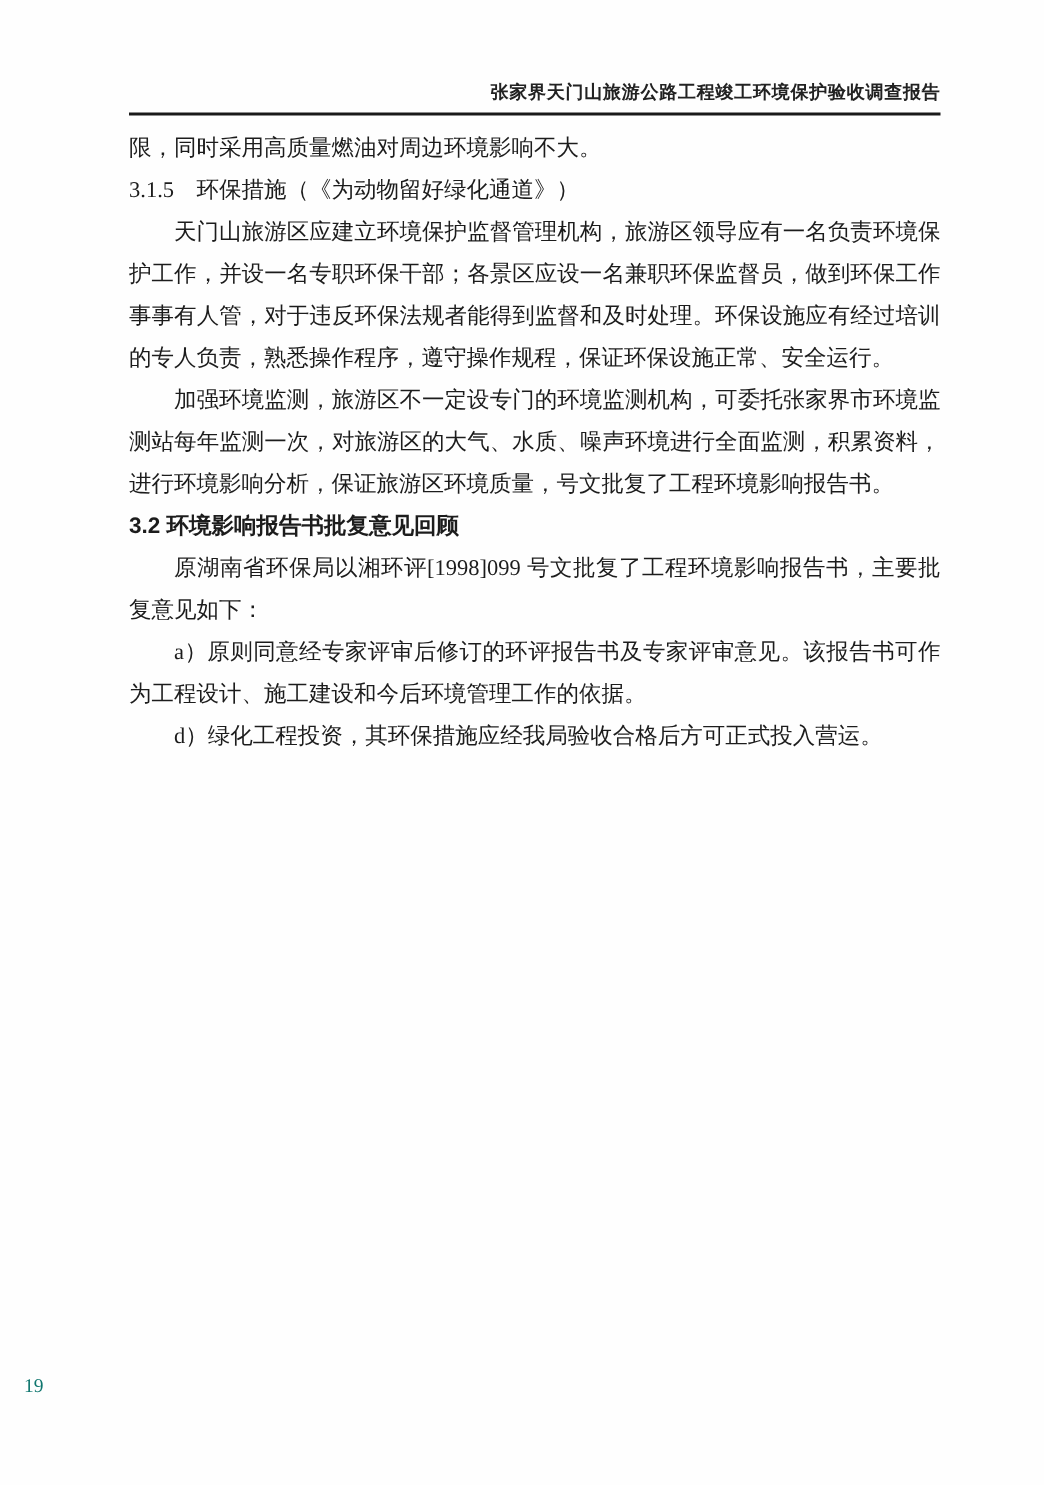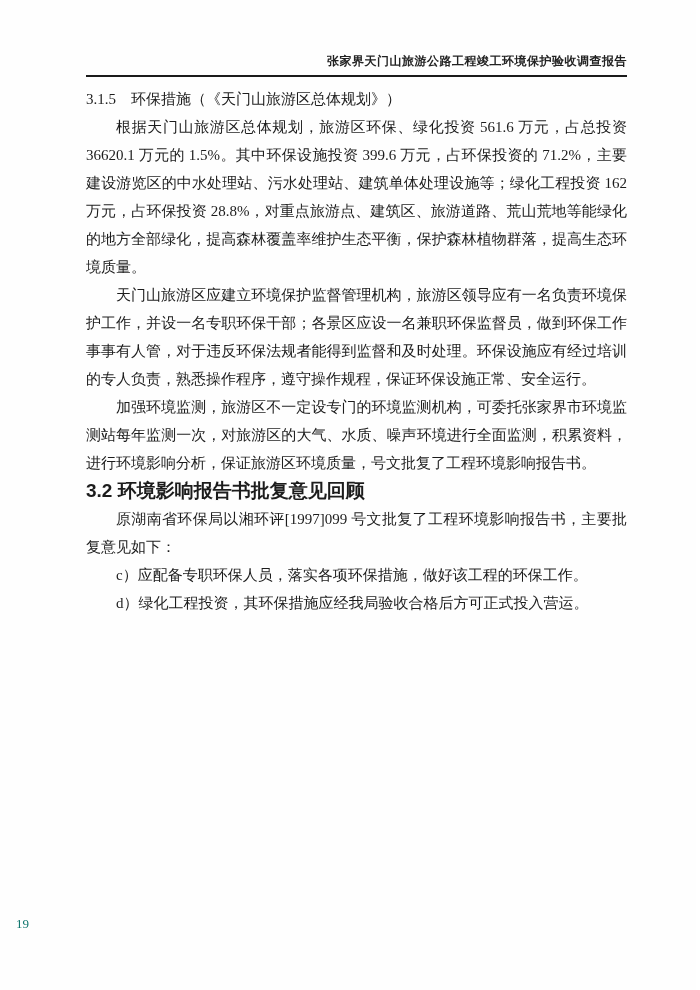--- a/index.html
+++ b/index.html
@@ -49,44 +49,44 @@
     text-indent: 0;
   }
   .h-sub {
     text-indent: 0;
     font-weight: 500;
   }
   .h-main {
     text-indent: 0;
     font-family: "Liberation Sans", "DejaVu Sans", sans-serif;
     font-weight: 700;
-    font-size: 19px;
+    font-size: 15px;
   }
   .footer {
     position: absolute;
     left: 16px;
     width: 700px;
     top: 916px;
     font-size: 13px;
     color: #0f766e;
   }
 </style>
 </head>
 <body>
 
 <div class="page">
 
   <div class="header">张家界天门山旅游公路工程竣工环境保护验收调查报告</div>
 
   <div class="body-text">
-    <p class="h-sub">3.1.5　环保措施（《天门山旅游区总体规划》）</p>
-    <p class="para">根据天门山旅游区总体规划，旅游区环保、绿化投资 561.6 万元，占总投资 36620.1 万元的 1.5%。其中环保设施投资 399.6 万元，占环保投资的 71.2%，主要建设游览区的中水处理站、污水处理站、建筑单体处理设施等；绿化工程投资 162 万元，占环保投资 28.8%，对重点旅游点、建筑区、旅游道路、荒山荒地等能绿化的地方全部绿化，提高森林覆盖率维护生态平衡，保护森林植物群落，提高生态环境质量。</p>
+    <p class="para no-indent">限，同时采用高质量燃油对周边环境影响不大。</p>
+    <p class="h-sub">3.1.5　环保措施（《为动物留好绿化通道》）</p>
     <p class="para">天门山旅游区应建立环境保护监督管理机构，旅游区领导应有一名负责环境保护工作，并设一名专职环保干部；各景区应设一名兼职环保监督员，做到环保工作事事有人管，对于违反环保法规者能得到监督和及时处理。环保设施应有经过培训的专人负责，熟悉操作程序，遵守操作规程，保证环保设施正常、安全运行。</p>
     <p class="para">加强环境监测，旅游区不一定设专门的环境监测机构，可委托张家界市环境监测站每年监测一次，对旅游区的大气、水质、噪声环境进行全面监测，积累资料，进行环境影响分析，保证旅游区环境质量，号文批复了工程环境影响报告书。</p>
     <p class="h-main">3.2 环境影响报告书批复意见回顾</p>
-    <p class="para">原湖南省环保局以湘环评[1997]099 号文批复了工程环境影响报告书，主要批复意见如下：</p>
-    <p class="para">c）应配备专职环保人员，落实各项环保措施，做好该工程的环保工作。</p>
+    <p class="para">原湖南省环保局以湘环评[1998]099 号文批复了工程环境影响报告书，主要批复意见如下：</p>
+    <p class="para">a）原则同意经专家评审后修订的环评报告书及专家评审意见。该报告书可作为工程设计、施工建设和今后环境管理工作的依据。</p>
     <p class="para">d）绿化工程投资，其环保措施应经我局验收合格后方可正式投入营运。</p>
   </div>
 
   <div class="footer">19</div>
 
 </div>
 
 </body></html>

